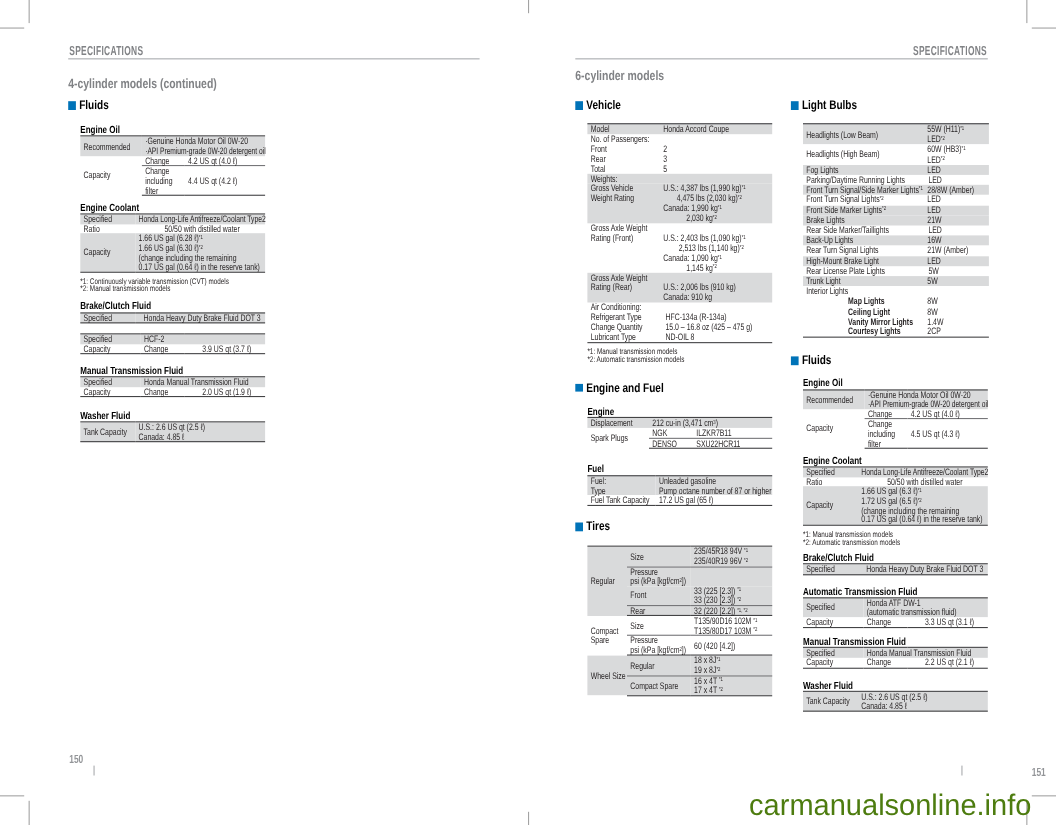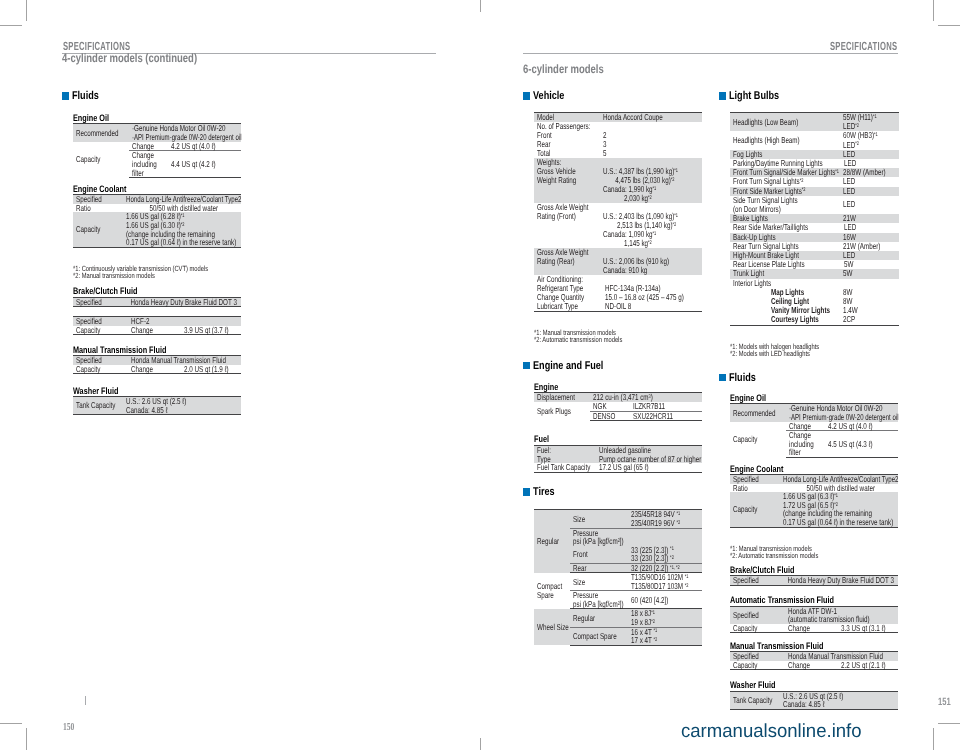--- a/index.html
+++ b/index.html
@@ -30,24 +30,24 @@
 .blk-h .sx{transform:scaleX(.777);}
 table.spec{border-collapse:collapse;table-layout:fixed;font-size:8.6px;color:#231f20;border-spacing:0;}
 table.spec{line-height:8.62px;}
 table.spec td{padding:0;vertical-align:middle;line-height:inherit;white-space:nowrap;overflow:visible;}
 table.spec td .sx{transform:scaleX(.731);}
 .sh{background:#d9dadb;}
 .tb-top{border-top:1.2px solid #434345;}
 .tb-bot{border-bottom:1.2px solid #434345;}
 .thin{border-bottom:0.9px solid #767679;}
 .ctr{text-align:left;}
-.fnwrap{padding-top:17px;}
+.fnwrap{padding-top:4px;}
 .fn{font-size:7.5px;color:#231f20;line-height:7.15px;white-space:nowrap;}
 .fn .sx{transform:scaleX(.77);}
-.wm{position:absolute;font-size:19px;line-height:28px;color:#0c4a6e;white-space:nowrap;}
+.wm{position:absolute;font-size:27px;line-height:28px;color:#4d7c0f;white-space:nowrap;}
 .wm .sx{transform:scaleX(.977);}
 .sup{font-size:.62em;vertical-align:baseline;position:relative;top:-2.2px;line-height:0;}
 table.spec td.pad{padding-left:2.5px;}
 table.spec td.ind{padding-left:41px;font-weight:bold;}
 </style>
 </head>
 <body>
 
 <div class="spread">
   <div class="crop" style="left:26px;top:0;width:1.4px;height:21px;"></div>
@@ -57,22 +57,22 @@
   <div class="crop" style="left:938px;top:25px;width:22px;height:1.4px;"></div>
   <div class="crop" style="left:0;top:723px;width:22px;height:1.4px;"></div>
   <div class="crop" style="left:26px;top:728px;width:1.4px;height:22px;"></div>
   <div class="crop" style="left:480px;top:738px;width:1.4px;height:12px;"></div>
   <div class="crop" style="left:938px;top:723px;width:22px;height:1.4px;"></div>
   <div class="crop" style="left:933px;top:728px;width:1.4px;height:22px;"></div>
 
   <div class="pg" id="leftpage">
       <div class="pg-header" style="left:62.8px;top:40.5px;"><span class="sx">SPECIFICATIONS</span></div>
       <div class="pg-rule" style="left:62px;top:52.5px;width:374px;"></div>
-      <div class="pg-sub" style="left:61.9px;top:52px;"><span class="sx">4-cylinder models (continued)</span></div>
-      <div class="pg-num" style="left:63.2px;top:722px;font-family:Liberation Serif, serif;"><span class="sx">150</span></div>
+      <div class="pg-sub" style="left:61.9px;top:70px;"><span class="sx">4-cylinder models (continued)</span></div>
+      <div class="pg-num" style="left:63.2px;top:686px;"><span class="sx">150</span></div>
       <div class="pg-tick" style="left:85.2px;top:696px;"></div>
       <div class="col" style="left:62px;top:92.3px;width:190px;">
         <div class="sect">
           <div class="sect-title">
             <span class="sq"></span>
             <span class="sx">Fluids</span>
           </div>
           <div class="blk" style="padding-top:12.7px;">
             <div class="blk-h"><span class="sx">Engine Oil</span></div>
             <table class="spec" style="width:168px">
@@ -413,24 +413,20 @@
                 </tr>
                 <tr>
                   <td class="pad"><span class="sx" style="transform: translateX(0px) scaleX(0.731);">Front Turn Signal Lights<span class="sup">*2</span></span></td>
                   <td class="pad"><span class="sx" style="transform: translateX(0px) scaleX(0.731);">LED</span></td>
                 </tr>
                 <tr>
                   <td class="pad sh"><span class="sx" style="transform: translateX(0px) scaleX(0.731);">Front Side Marker Lights<span class="sup">*2</span></span></td>
                   <td class="pad sh"><span class="sx" style="transform: translateX(0px) scaleX(0.731);">LED</span></td>
                 </tr>
                 <tr>
-                  <td class="pad"><span class="sx" style="transform: translateX(0px) scaleX(0.731);">Side Turn Signal Lights</span><br><span class="sx" style="transform: translateX(0px) scaleX(0.731);">(on Door Mirrors)</span></td>
-                  <td class="pad"><span class="sx" style="transform: translateX(0px) scaleX(0.731);">LED</span></td>
-                </tr>
-                <tr>
                   <td class="pad sh"><span class="sx" style="transform: translateX(0px) scaleX(0.731);">Brake Lights</span></td>
                   <td class="pad sh"><span class="sx" style="transform: translateX(0px) scaleX(0.731);">21W</span></td>
                 </tr>
                 <tr>
                   <td class="pad"><span class="sx" style="transform: translateX(0px) scaleX(0.731);">Rear Side Marker/Taillights</span></td>
                   <td class="pad" style="padding-left:4px;"><span class="sx" style="transform: translateX(0px) scaleX(0.731);">LED</span></td>
                 </tr>
                 <tr>
                   <td class="pad sh"><span class="sx" style="transform: translateX(0px) scaleX(0.731);">Back-Up Lights</span></td>
                   <td class="pad sh"><span class="sx" style="transform: translateX(0px) scaleX(0.731);">16W</span></td>
@@ -465,24 +461,20 @@
                 <tr>
                   <td class="pad ind"><span class="sx" style="transform: translateX(0px) scaleX(0.731);">Vanity Mirror Lights</span></td>
                   <td class="pad"><span class="sx" style="transform: translateX(0px) scaleX(0.731);">1.4W</span></td>
                 </tr>
                 <tr>
                   <td class="pad tb-bot ind"><span class="sx" style="transform: translateX(0px) scaleX(0.731);">Courtesy Lights</span></td>
                   <td class="pad tb-bot"><span class="sx" style="transform: translateX(0px) scaleX(0.731);">2CP</span></td>
                 </tr>
               </tbody>
             </table>
-            <div class="fnwrap">
-              <div class="fn"><span class="sx">*1:  Models with halogen headlights</span></div>
-              <div class="fn"><span class="sx">*2:  Models with LED headlights</span></div>
-            </div>
           </div>
         </div>
         <div class="sect" style="margin-top:16.8px">
           <div class="sect-title">
             <span class="sq"></span>
             <span class="sx">Fluids</span>
           </div>
           <div class="blk" style="padding-top:11px;">
             <div class="blk-h"><span class="sx">Engine Oil</span></div>
             <table class="spec" style="width:168px">

